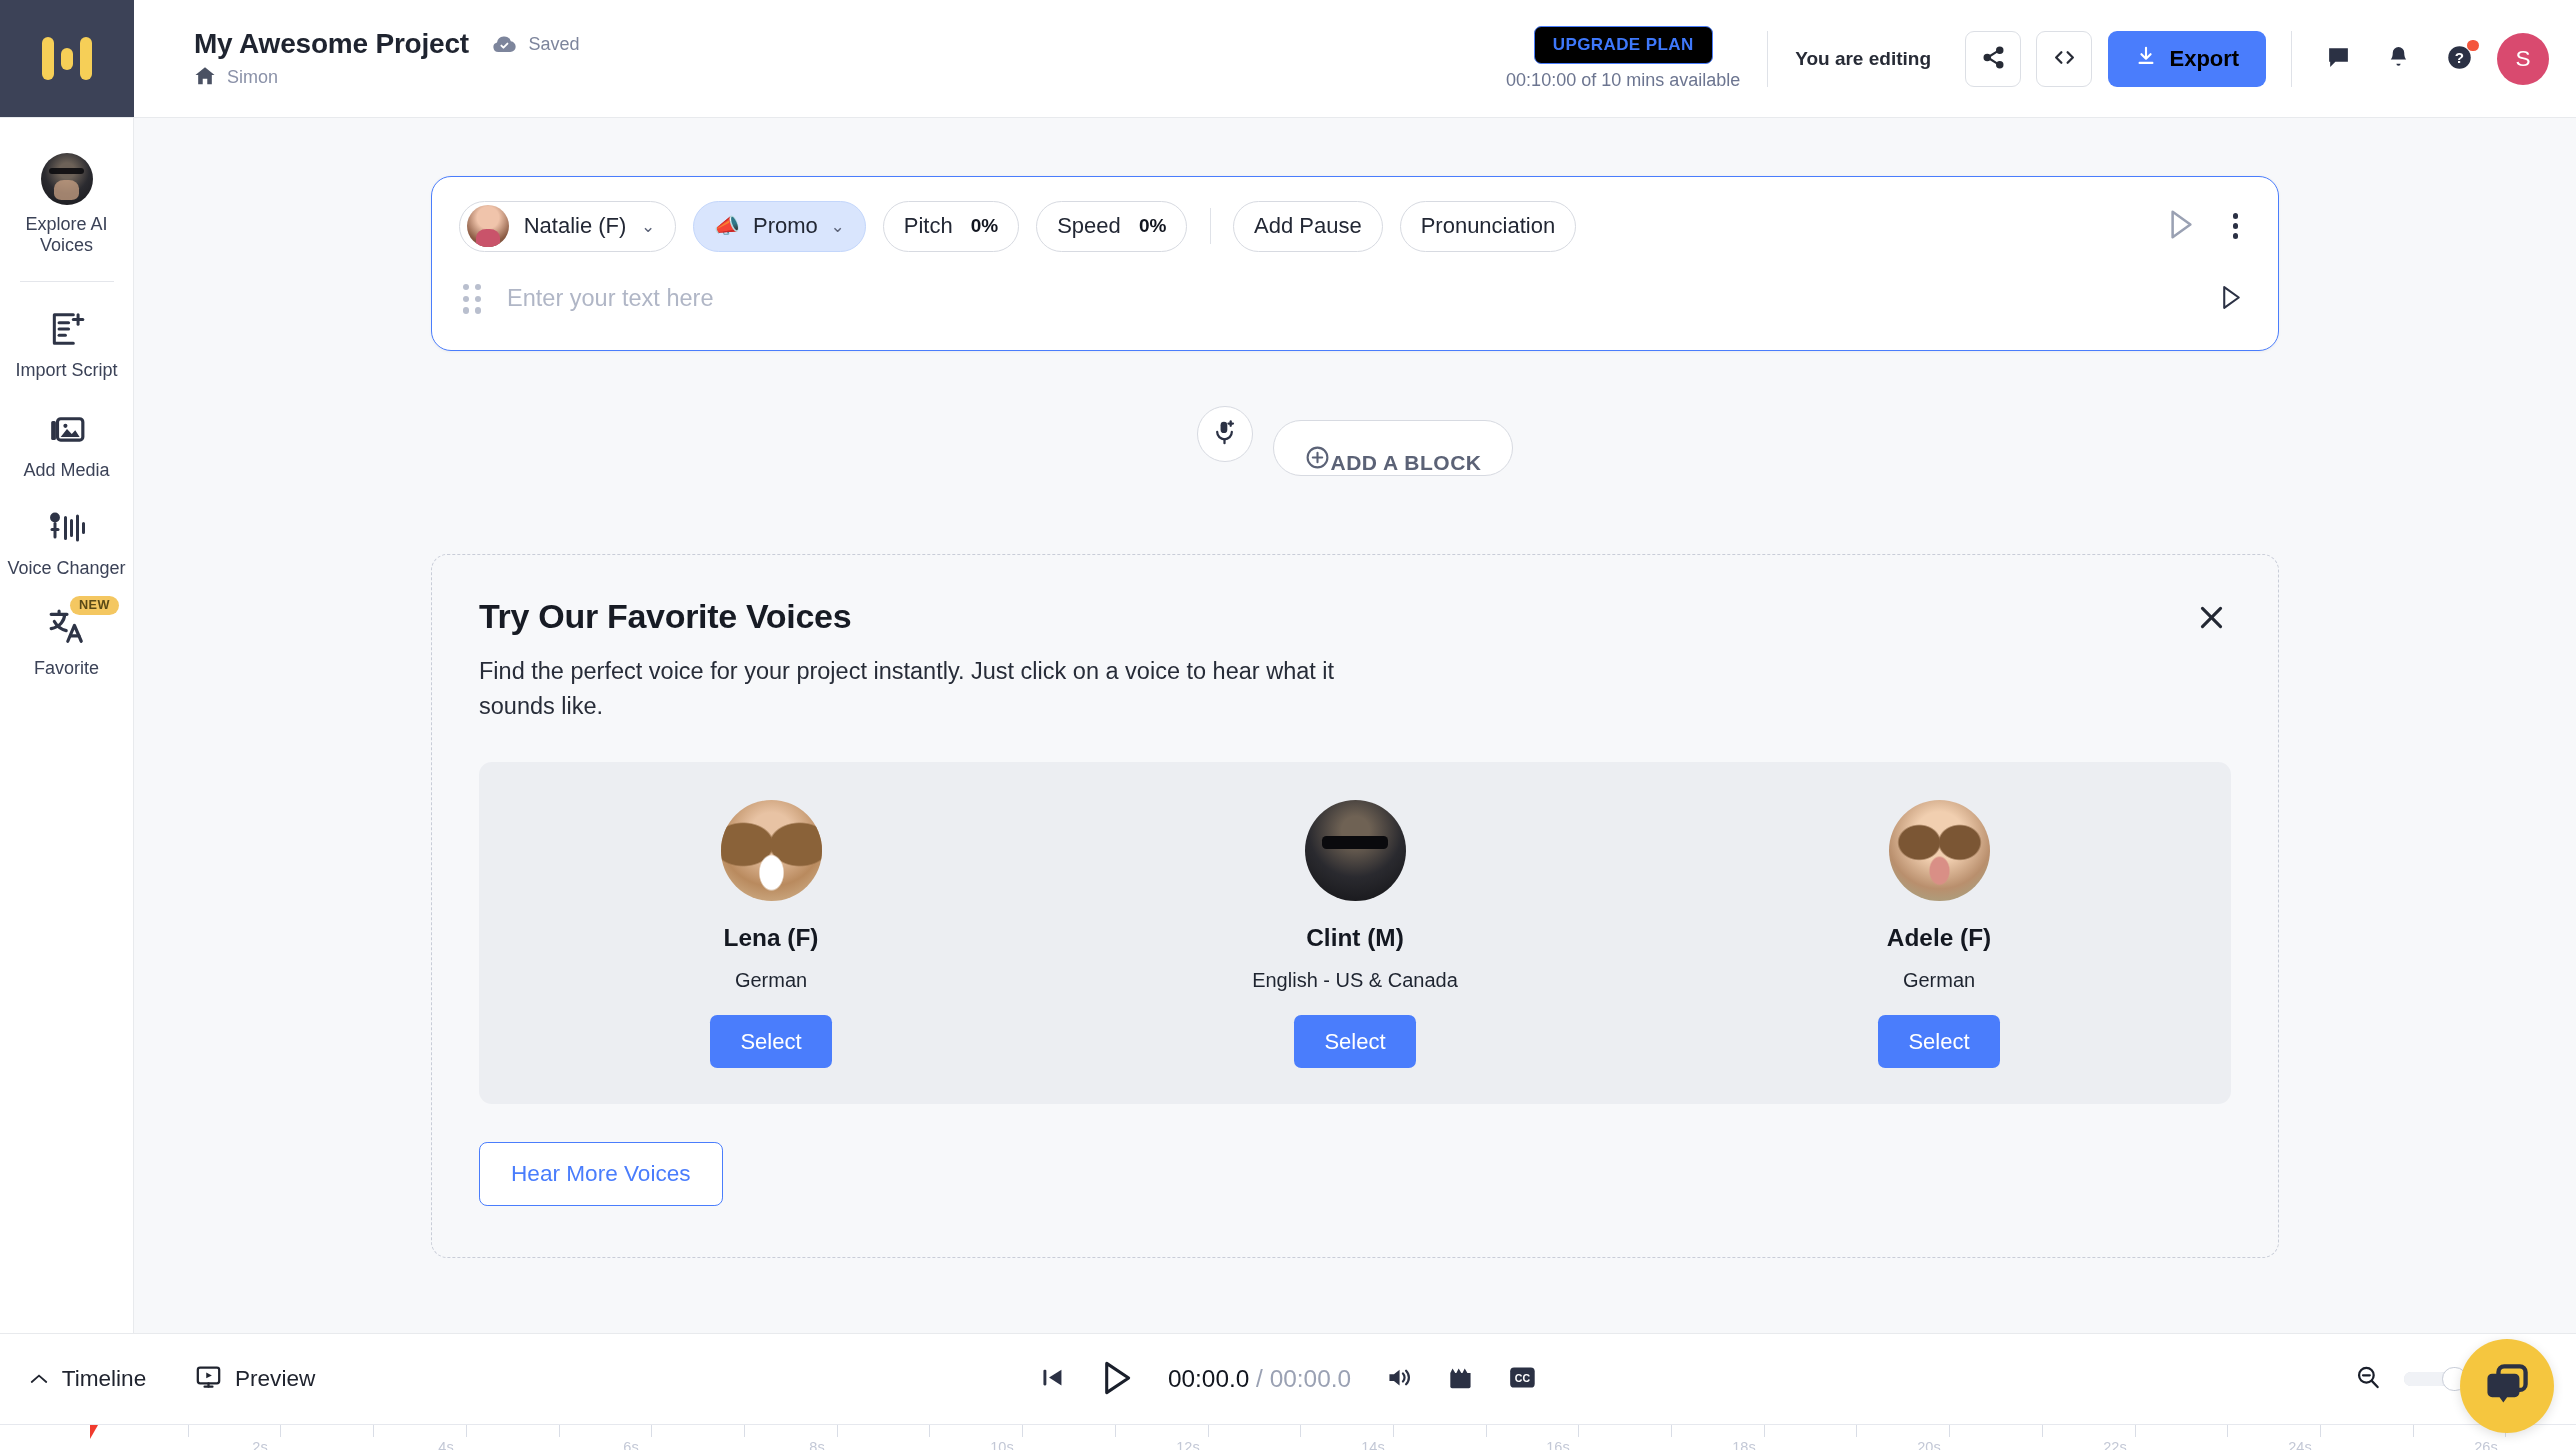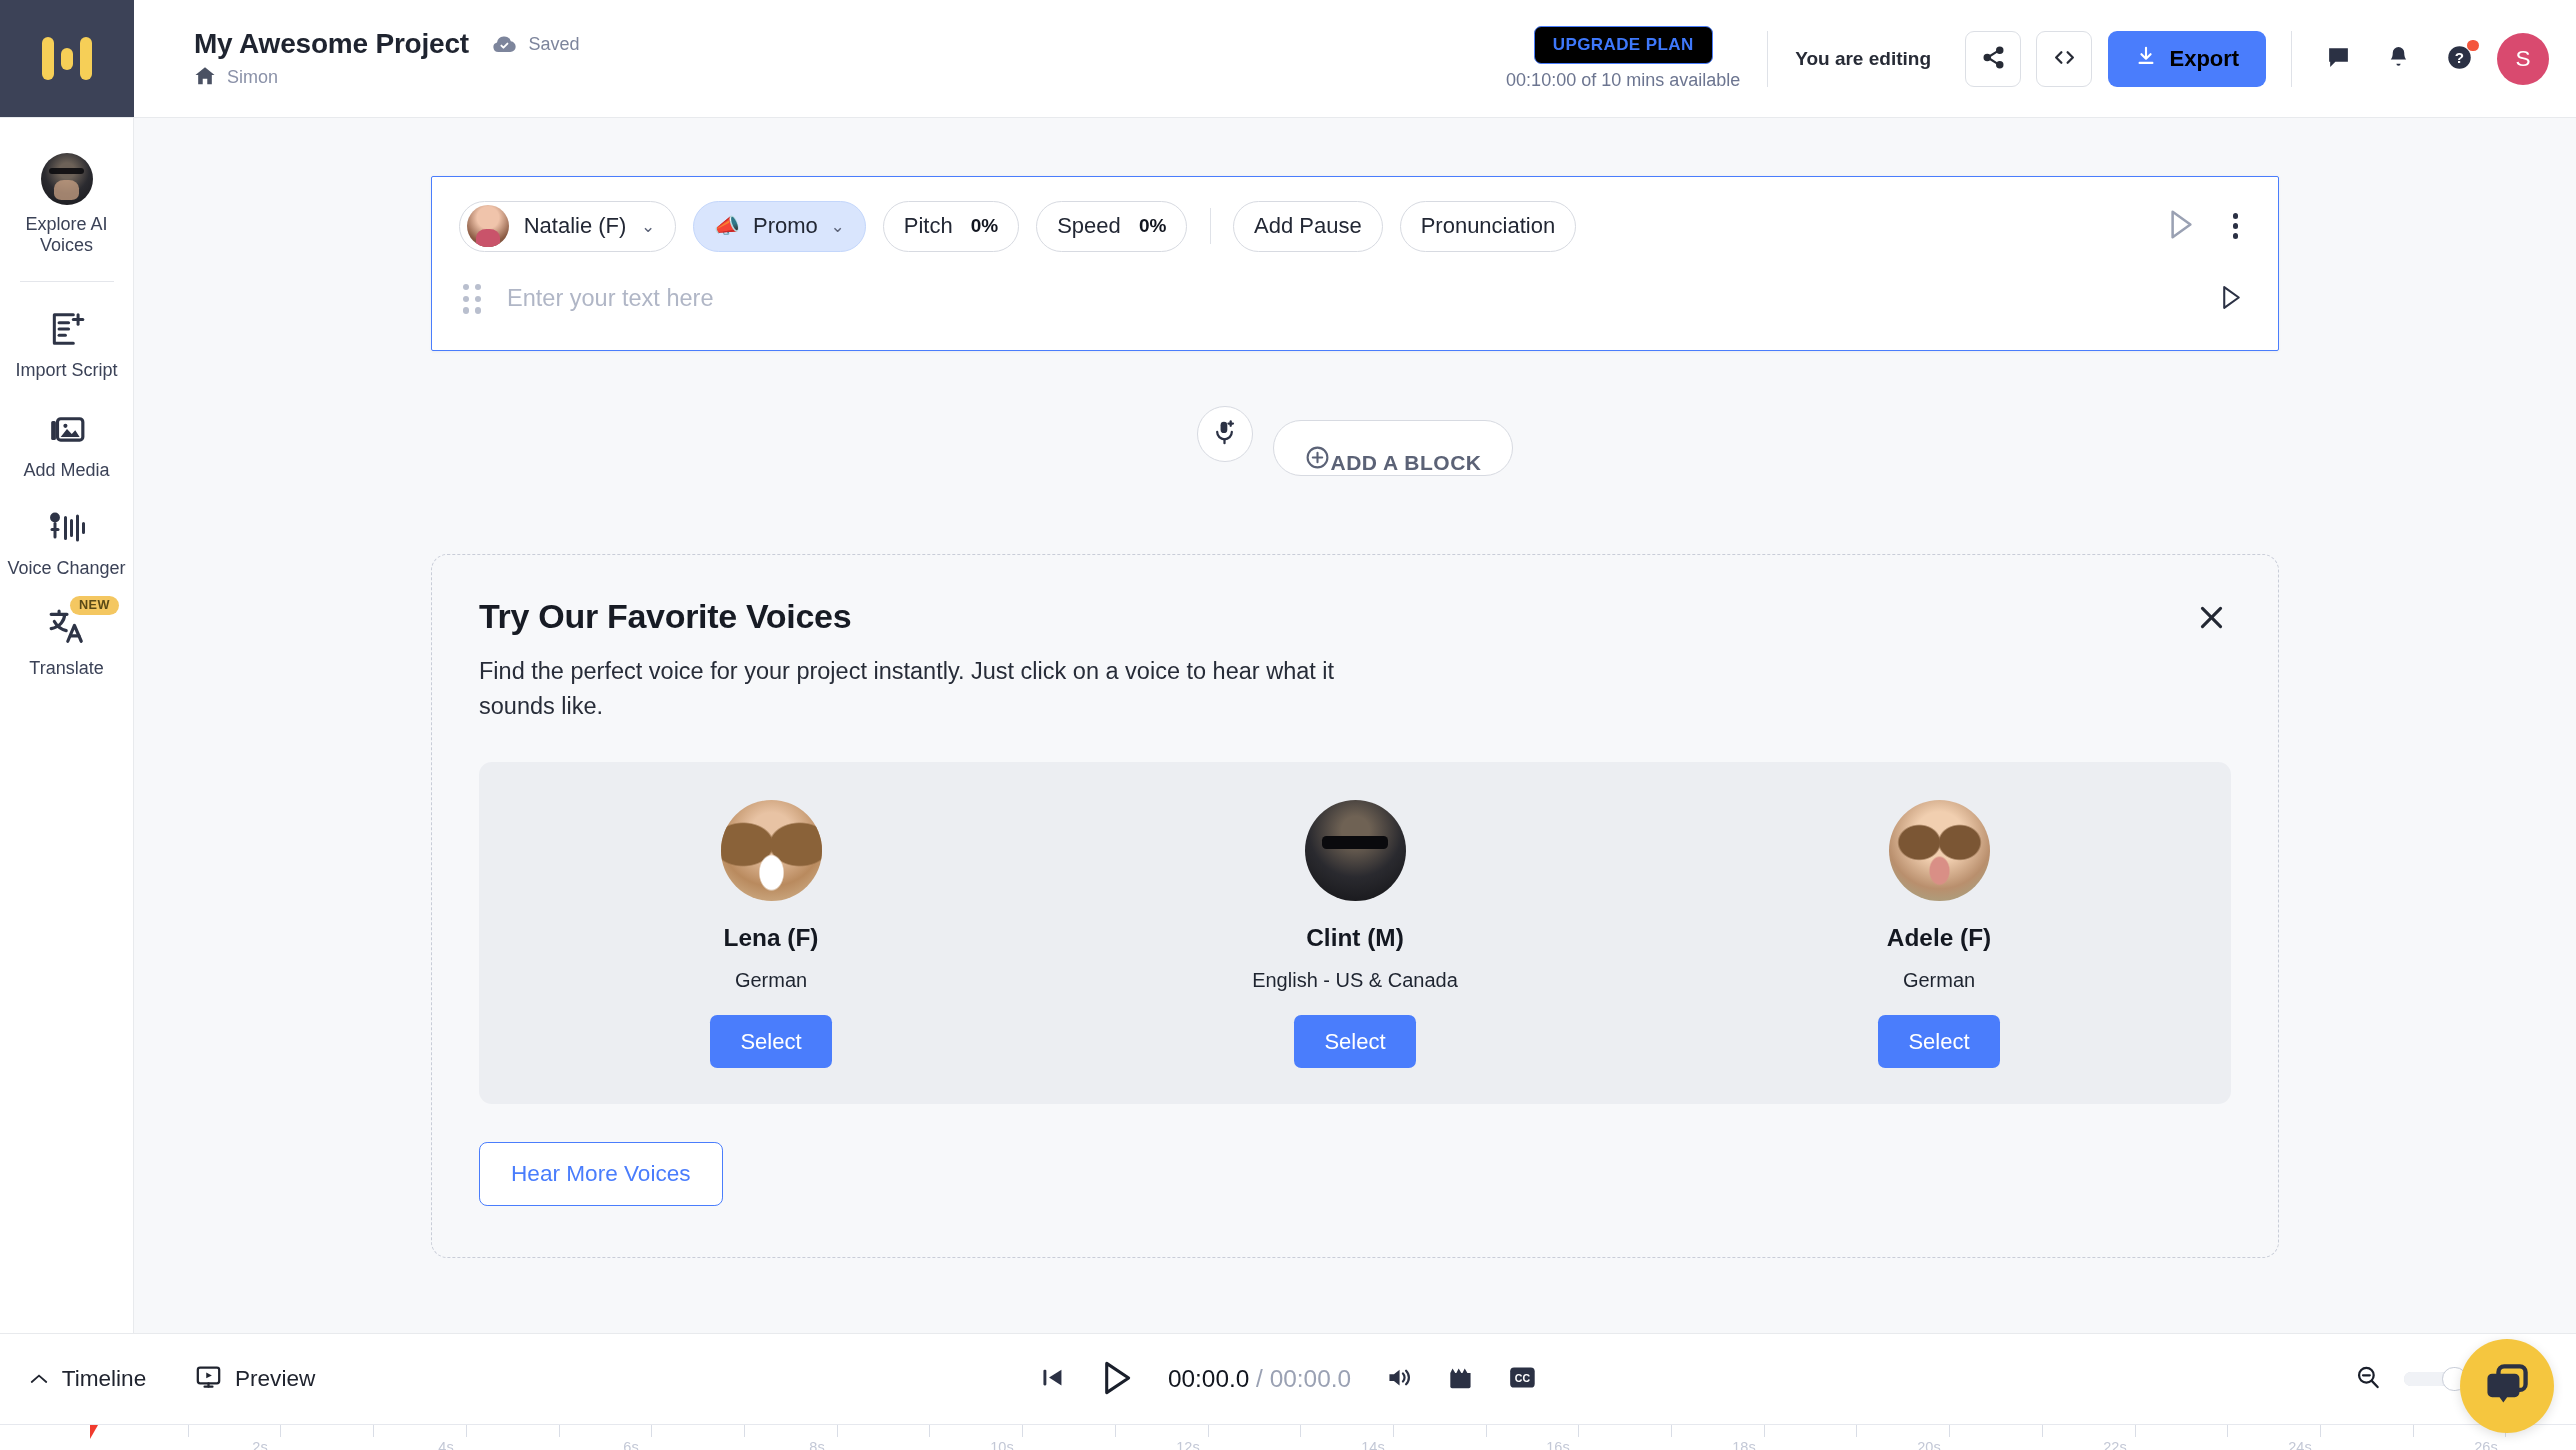--- a/index.html
+++ b/index.html
@@ -97,21 +97,21 @@
     position: absolute; top: 1.8px; right: 14.5px; background: #f4c761; color: #5b4a16;
     font-size: 12.7px; font-weight: 700; border-radius: 10px; padding: 2.7px 9px; letter-spacing: 0.5px;
   }
 
   
   .canvas { flex: 1; background: #f7f8fa; overflow: hidden; position: relative; padding: 0 0 0 0; }
   .canvas-inner { width: 1848px; margin: 0 auto; padding-top: 58px; }
 
   
   .block {
-    border: 1.8px solid #4a7dfc; border-radius: 2px; background: #fff;
+    border: 1.8px solid #4a7dfc; border-radius: 20px; background: #fff;
     box-shadow: 0 0.9px 2.7px rgba(20,28,60,.05);
   }
   .block-toolbar { display: flex; align-items: center; gap: 17px; padding: 23.5px 27px 9px 27px; }
   .chip {
     display: flex; align-items: center; gap: 12.7px; height: 51px; padding: 0 20px;
     border: 0.9px solid #d7dae1; border-radius: 27px; background: #fff; cursor: pointer;
     font-size: 22px; color: #222734; white-space: nowrap;
   }
   .chip.voice { padding-left: 7.2px; gap: 14.5px; }
   .voice-av {
@@ -363,21 +363,21 @@
       <div class="side-item">
         <span class="badge-new">NEW</span>
         <span>
           <svg width="40" height="38" viewBox="0 0 24 24" fill="none" stroke="#2e3446" stroke-width="2" stroke-linecap="round" stroke-linejoin="round">
               <path d="M2 4h10M7 2v2M10.5 4c0 4-3 8-8.5 9"></path>
               <path d="M4 8.5c1.8 3.2 4.6 5 7.5 5.8"></path>
               <path d="M12.5 21l4.2-10 4.3 10"></path>
               <path d="M14.2 17.6h5.3"></path>
             </svg>
         </span>
-        <div class="lbl">Translate</div>
+        <div class="lbl">Favorite</div>
       </div>
     </div>
 
     <div class="canvas">
       <div class="canvas-inner">
 
         <div class="block">
           <div class="block-toolbar">
             <div class="chip voice">
               <span class="voice-av"></span>

